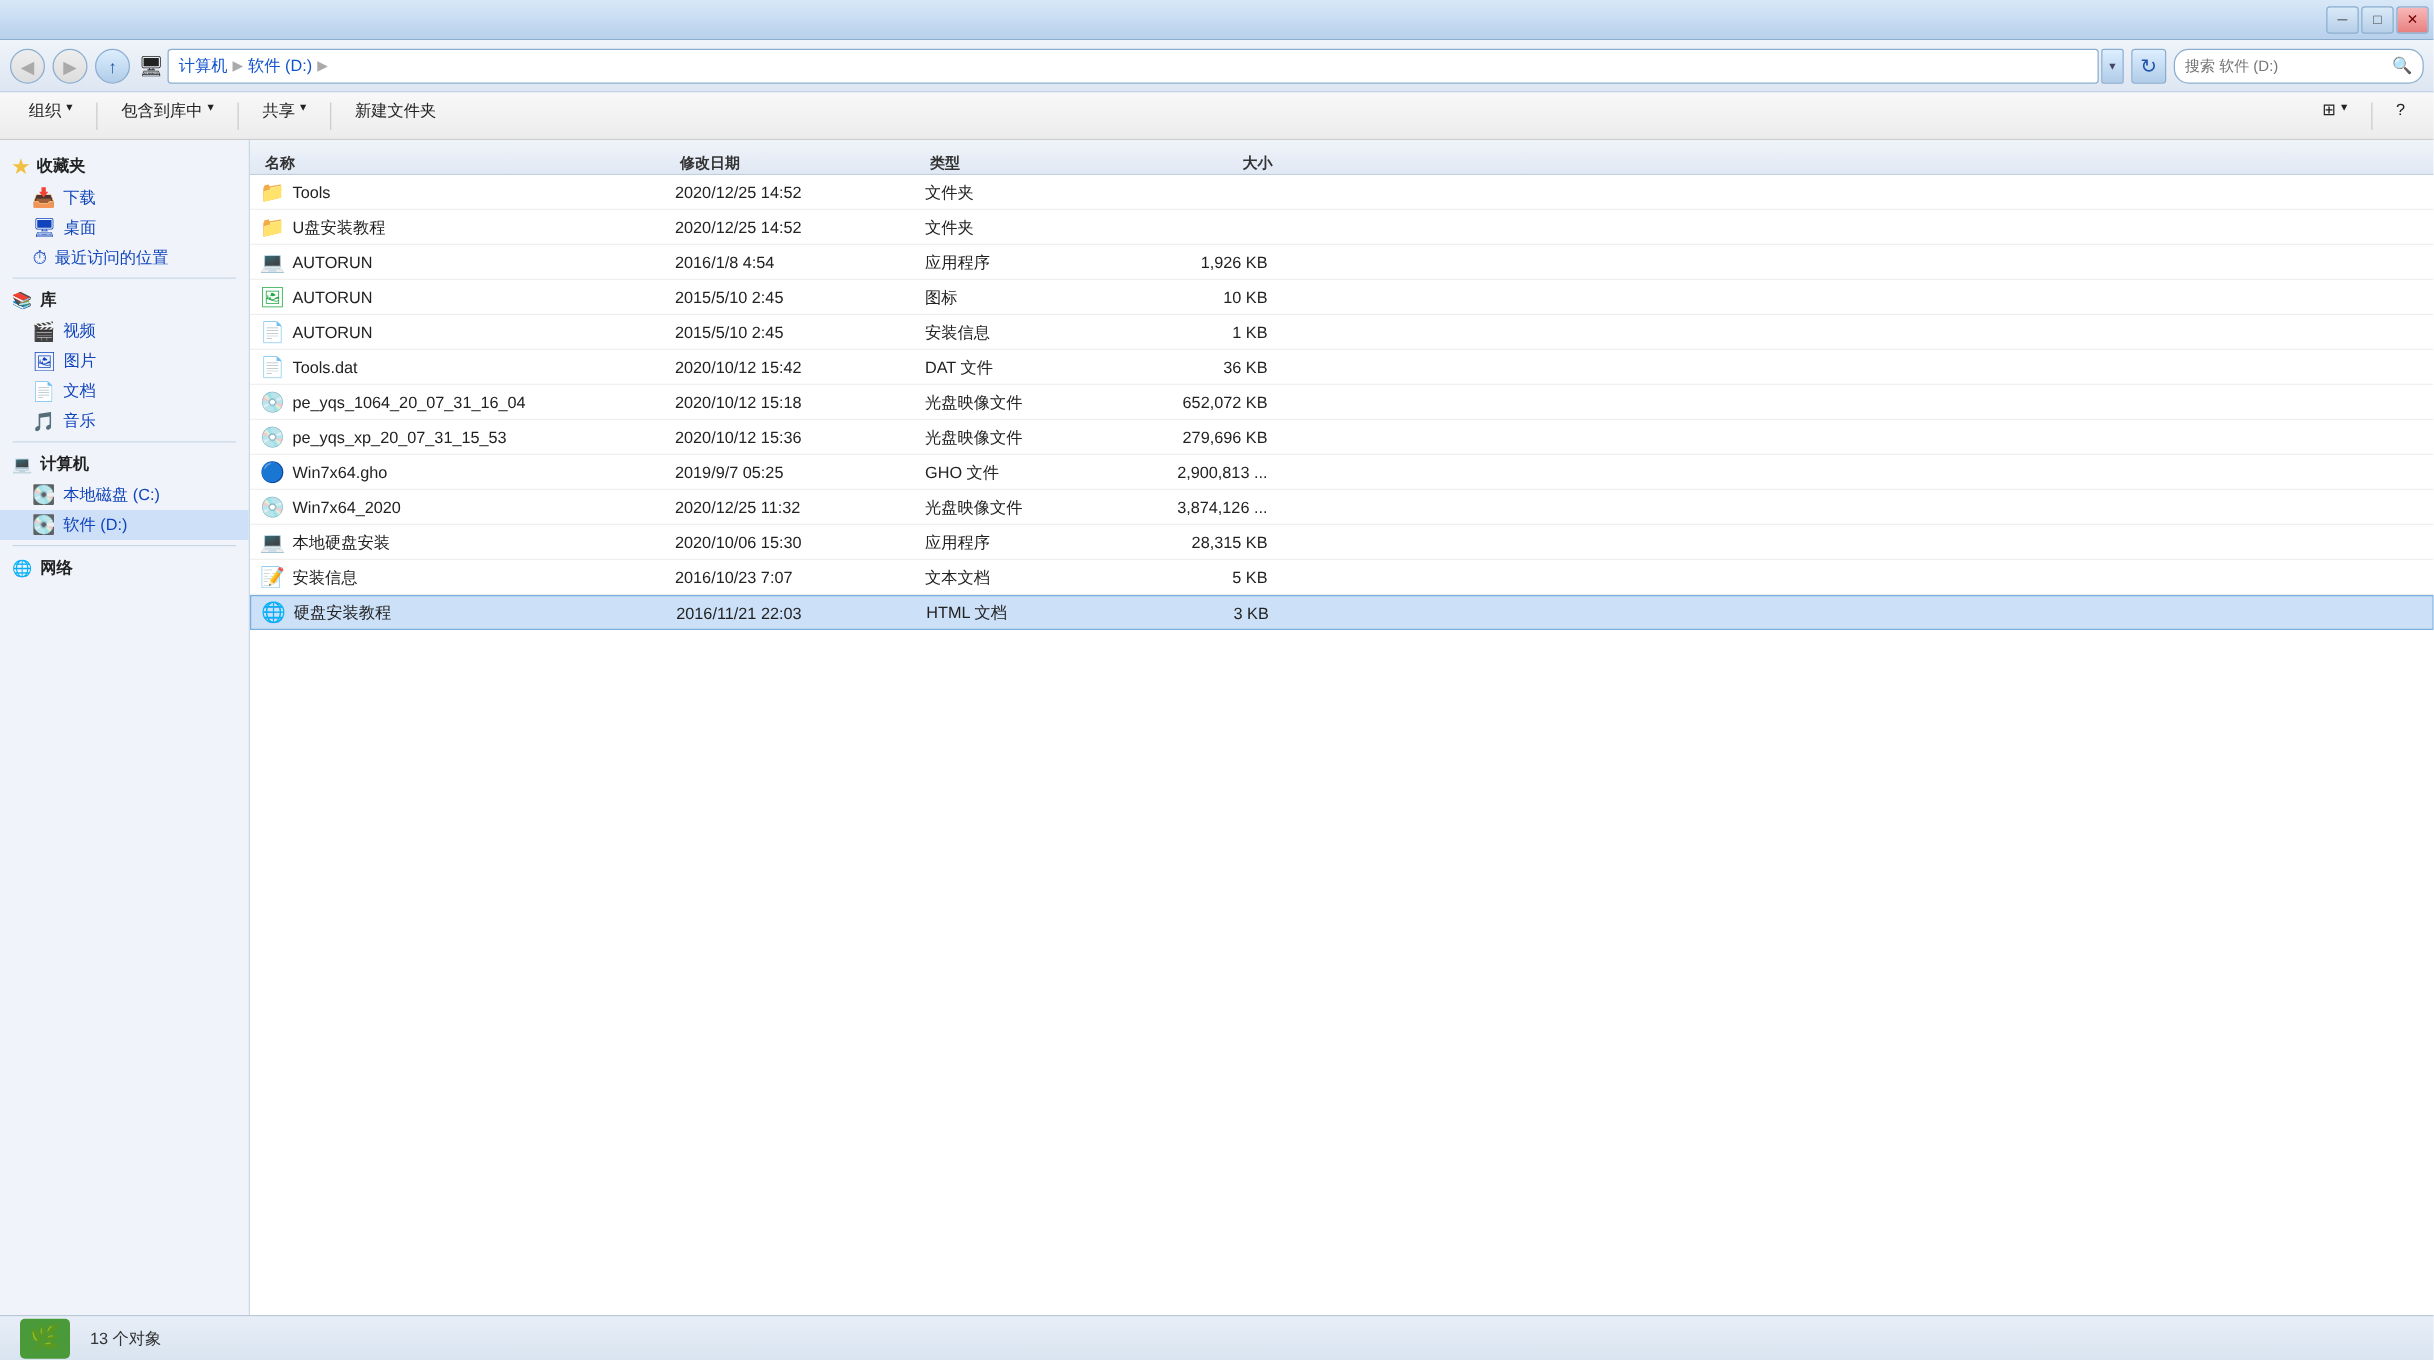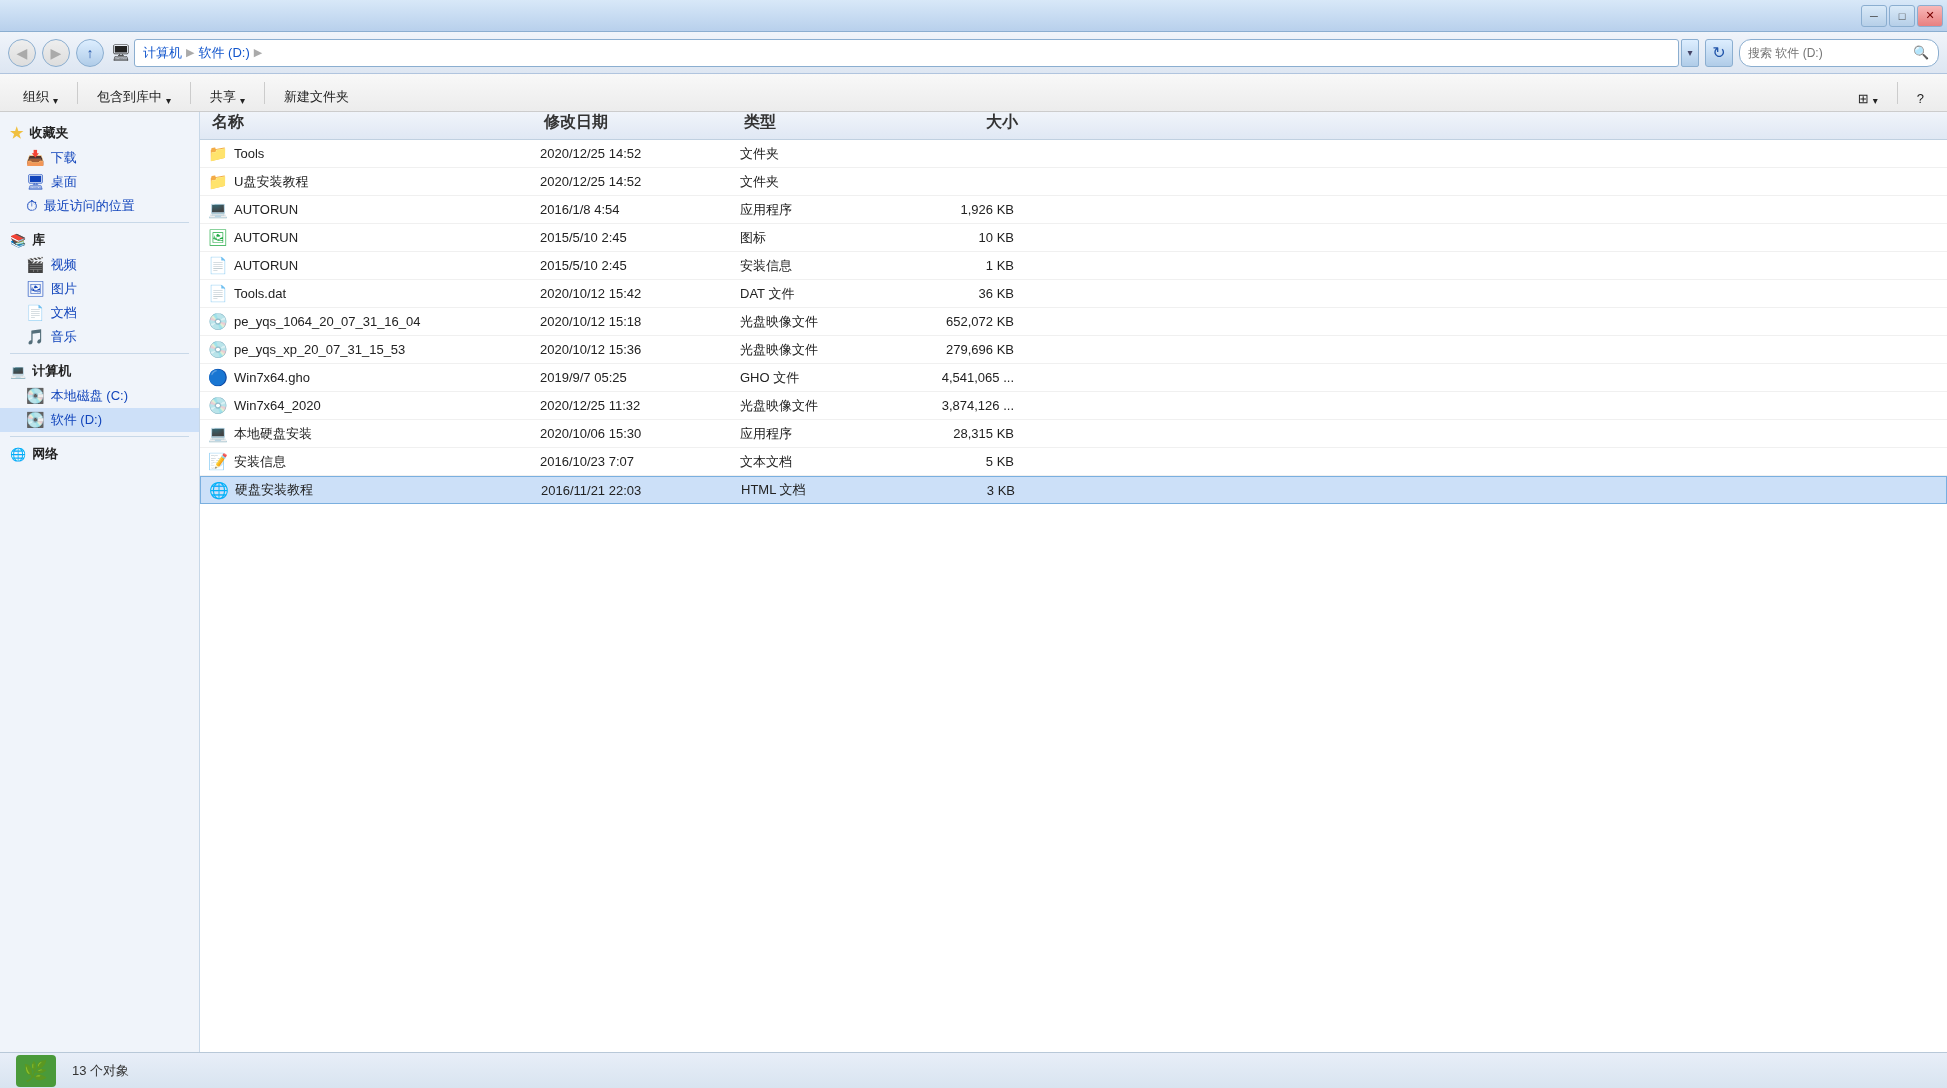--- a/index.html
+++ b/index.html
@@ -135,21 +135,21 @@
       gap: 4px;
       border-bottom: 1px solid #ccc;
     }
     .toolbar-btn {
       height: 28px;
       padding: 0 10px;
       border: 1px solid transparent;
       border-radius: 3px;
       background: transparent;
       cursor: pointer;
-      display: flex; align-items: flex-end; gap: 4px;
+      display: flex; align-items: flex-start; gap: 4px;
       font-size: 13px;
       color: #222;
     }
     .toolbar-sep {
       width: 1px;
       height: 22px;
       background: #ccc;
       margin: 0 4px;
     }
 
@@ -193,25 +193,25 @@
     .sidebar-divider { height: 1px; background: #c8d8e8; margin: 4px 10px; }
 
     
     .filelist {
       flex: 1;
       background: #fff;
       overflow-y: auto;
     }
     .filelist-header {
       display: flex;
-      align-items: flex-start;
+      align-items: flex-end;
       height: 28px;
       background: linear-gradient(to bottom, #f0f4fa, #e0e8f4);
       border-bottom: 1px solid #c0d0e0;
-      font-size: 16px;
+      font-size: 12px;
       color: #333;
       font-weight: bold;
       padding: 0 4px;
     }
     .col-name { width: 340px; padding-left: 8px; }
     .col-date { width: 200px; }
     .col-type { width: 160px; }
     .col-size { width: 130px; text-align: right; padding-right: 16px; }
     .filelist-body { }
     .file-row {
@@ -480,21 +480,21 @@
     <div class="col-type">光盘映像文件</div>
     <div class="col-size">279,696 KB</div>
   </div>
         <div class="file-row">
     <div class="col-name">
       <span class="file-icon icon-gho">🔵</span>
       <span>Win7x64.gho</span>
     </div>
     <div class="col-date">2019/9/7 05:25</div>
     <div class="col-type">GHO 文件</div>
-    <div class="col-size">4,541,065 ...</div>
+    <div class="col-size">2,900,813 ...</div>
   </div>
         <div class="file-row">
     <div class="col-name">
       <span class="file-icon icon-iso">💿</span>
       <span>Win7x64_2020</span>
     </div>
     <div class="col-date">2020/12/25 11:32</div>
     <div class="col-type">光盘映像文件</div>
     <div class="col-size">3,874,126 ...</div>
   </div>

